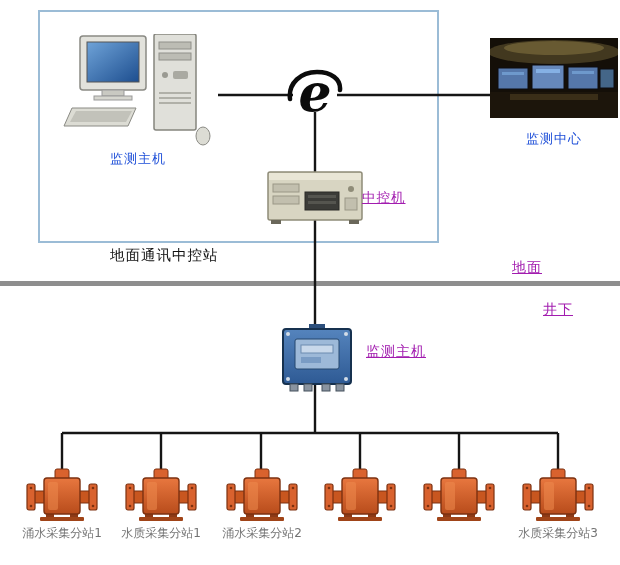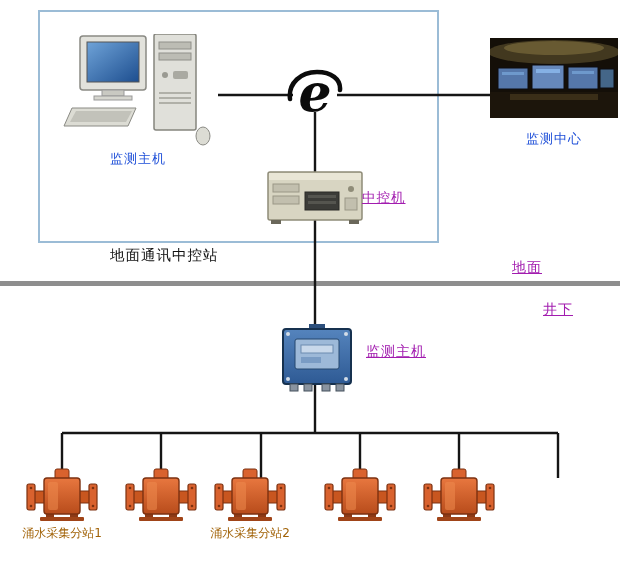--- a/index.html
+++ b/index.html
@@ -27,22 +27,22 @@
   #server-node    { left:267px; top:166px; }
   #server-label   { left:362px; top:189px; font-size:13.5px; }
   #ground-label   { position:absolute; left:110px; top:246px; font-size:14.5px; z-index:4; letter-spacing:1px;font-family:Liberation Serif, serif; }
   #surface-label  { left:512px; top:259px; }
   #underground-label { left:543px; top:301px; }
   #substation-node { left:281px; top:324px; }
   #substation-label { left:366px; top:343px; }
 
   .device { position:absolute; top:466px; width:100px; z-index:3; text-align:center; }
   .device svg { display:block; margin:0 auto; }
-  .device-label { margin-top:3px; font-size:12px; color:#a16207; white-space:nowrap; }
-  #dev-0 { left:12px; }  #dev-1 { left:111px; } #dev-2 { left:200px; }
+  .device-label { margin-top:3px; font-size:12px; color:#737373; white-space:nowrap; }
+  #dev-0 { left:12px; }  #dev-1 { left:111px; } #dev-2 { left:212px; }
   #dev-3 { left:310px; } #dev-4 { left:409px; } #dev-5 { left:508px; }
 </style>
 </head>
 <body>
 
 <div id="canvas">
 
   <svg id="defs" aria-hidden="true">
     <defs>
       <linearGradient id="scrGrad" x1="0" y1="0" x2="1" y2="1">
@@ -203,31 +203,38 @@
   <div class="device" id="dev-0">
     <svg width="80" height="56" viewBox="0 0 80 56">
         <use href="#pump"></use>
       </svg>
     <div class="device-label">涌水采集分站1</div>
   </div>
   <div class="device" id="dev-1">
     <svg width="80" height="56" viewBox="0 0 80 56">
         <use href="#pump"></use>
       </svg>
+    <div class="device-label">水质采集分站1</div>
   </div>
   <div class="device" id="dev-2">
     <svg width="80" height="56" viewBox="0 0 80 56">
         <use href="#pump"></use>
       </svg>
     <div class="device-label">涌水采集分站2</div>
   </div>
   <div class="device" id="dev-3">
     <svg width="80" height="56" viewBox="0 0 80 56">
         <use href="#pump"></use>
       </svg>
   </div>
   <div class="device" id="dev-4">
     <svg width="80" height="56" viewBox="0 0 80 56">
         <use href="#pump"></use>
       </svg>
   </div>
+  <div class="device" id="dev-5">
+    <svg width="80" height="56" viewBox="0 0 80 56">
+        <use href="#pump"></use>
+      </svg>
+    <div class="device-label">水质采集分站3</div>
+  </div>
 
 </div>
 
 </body></html>

